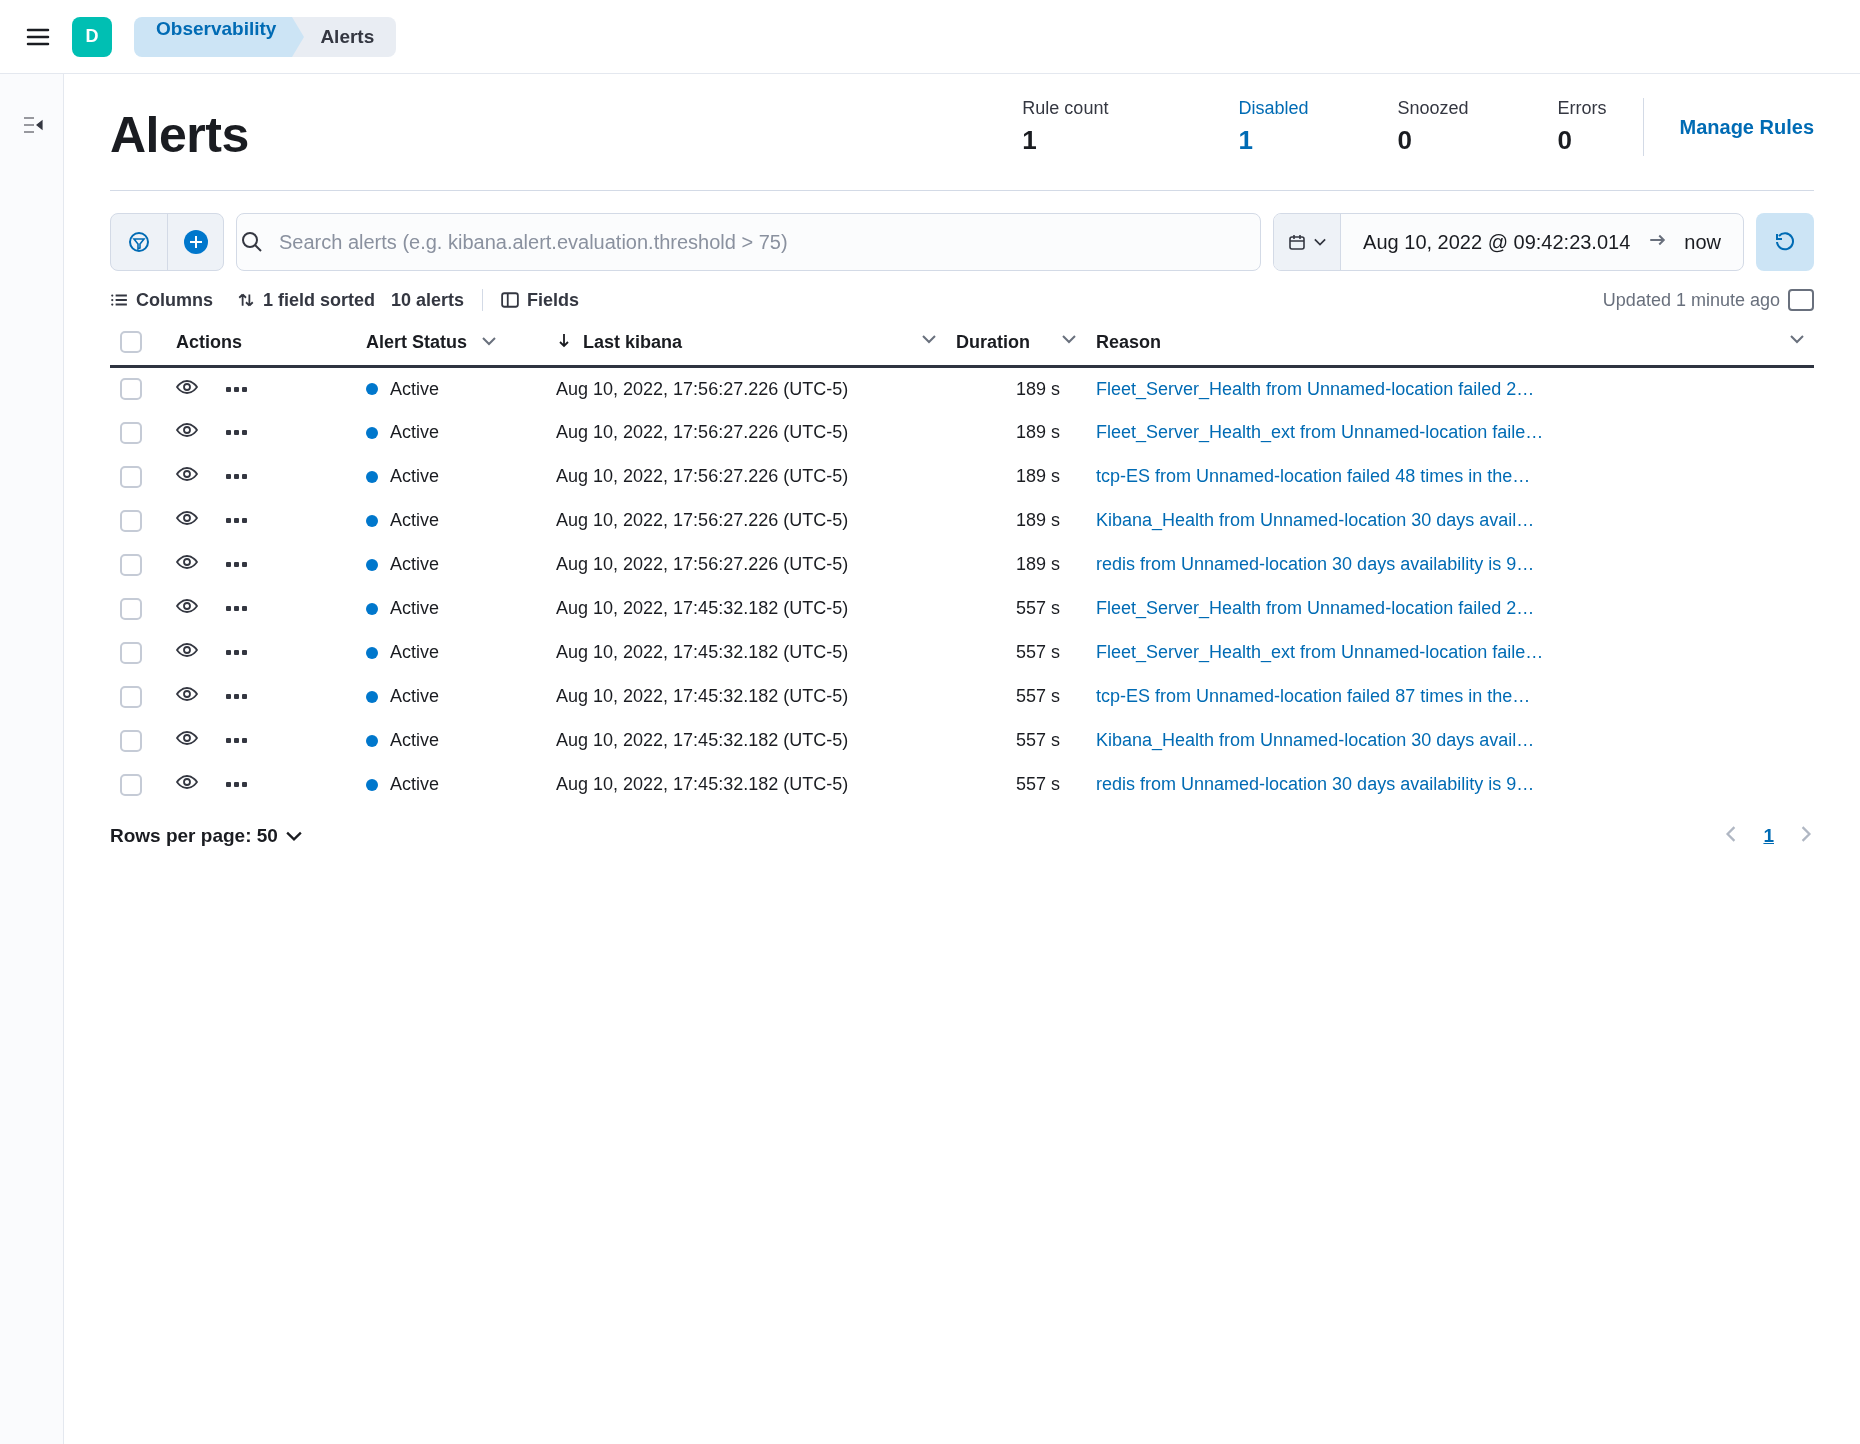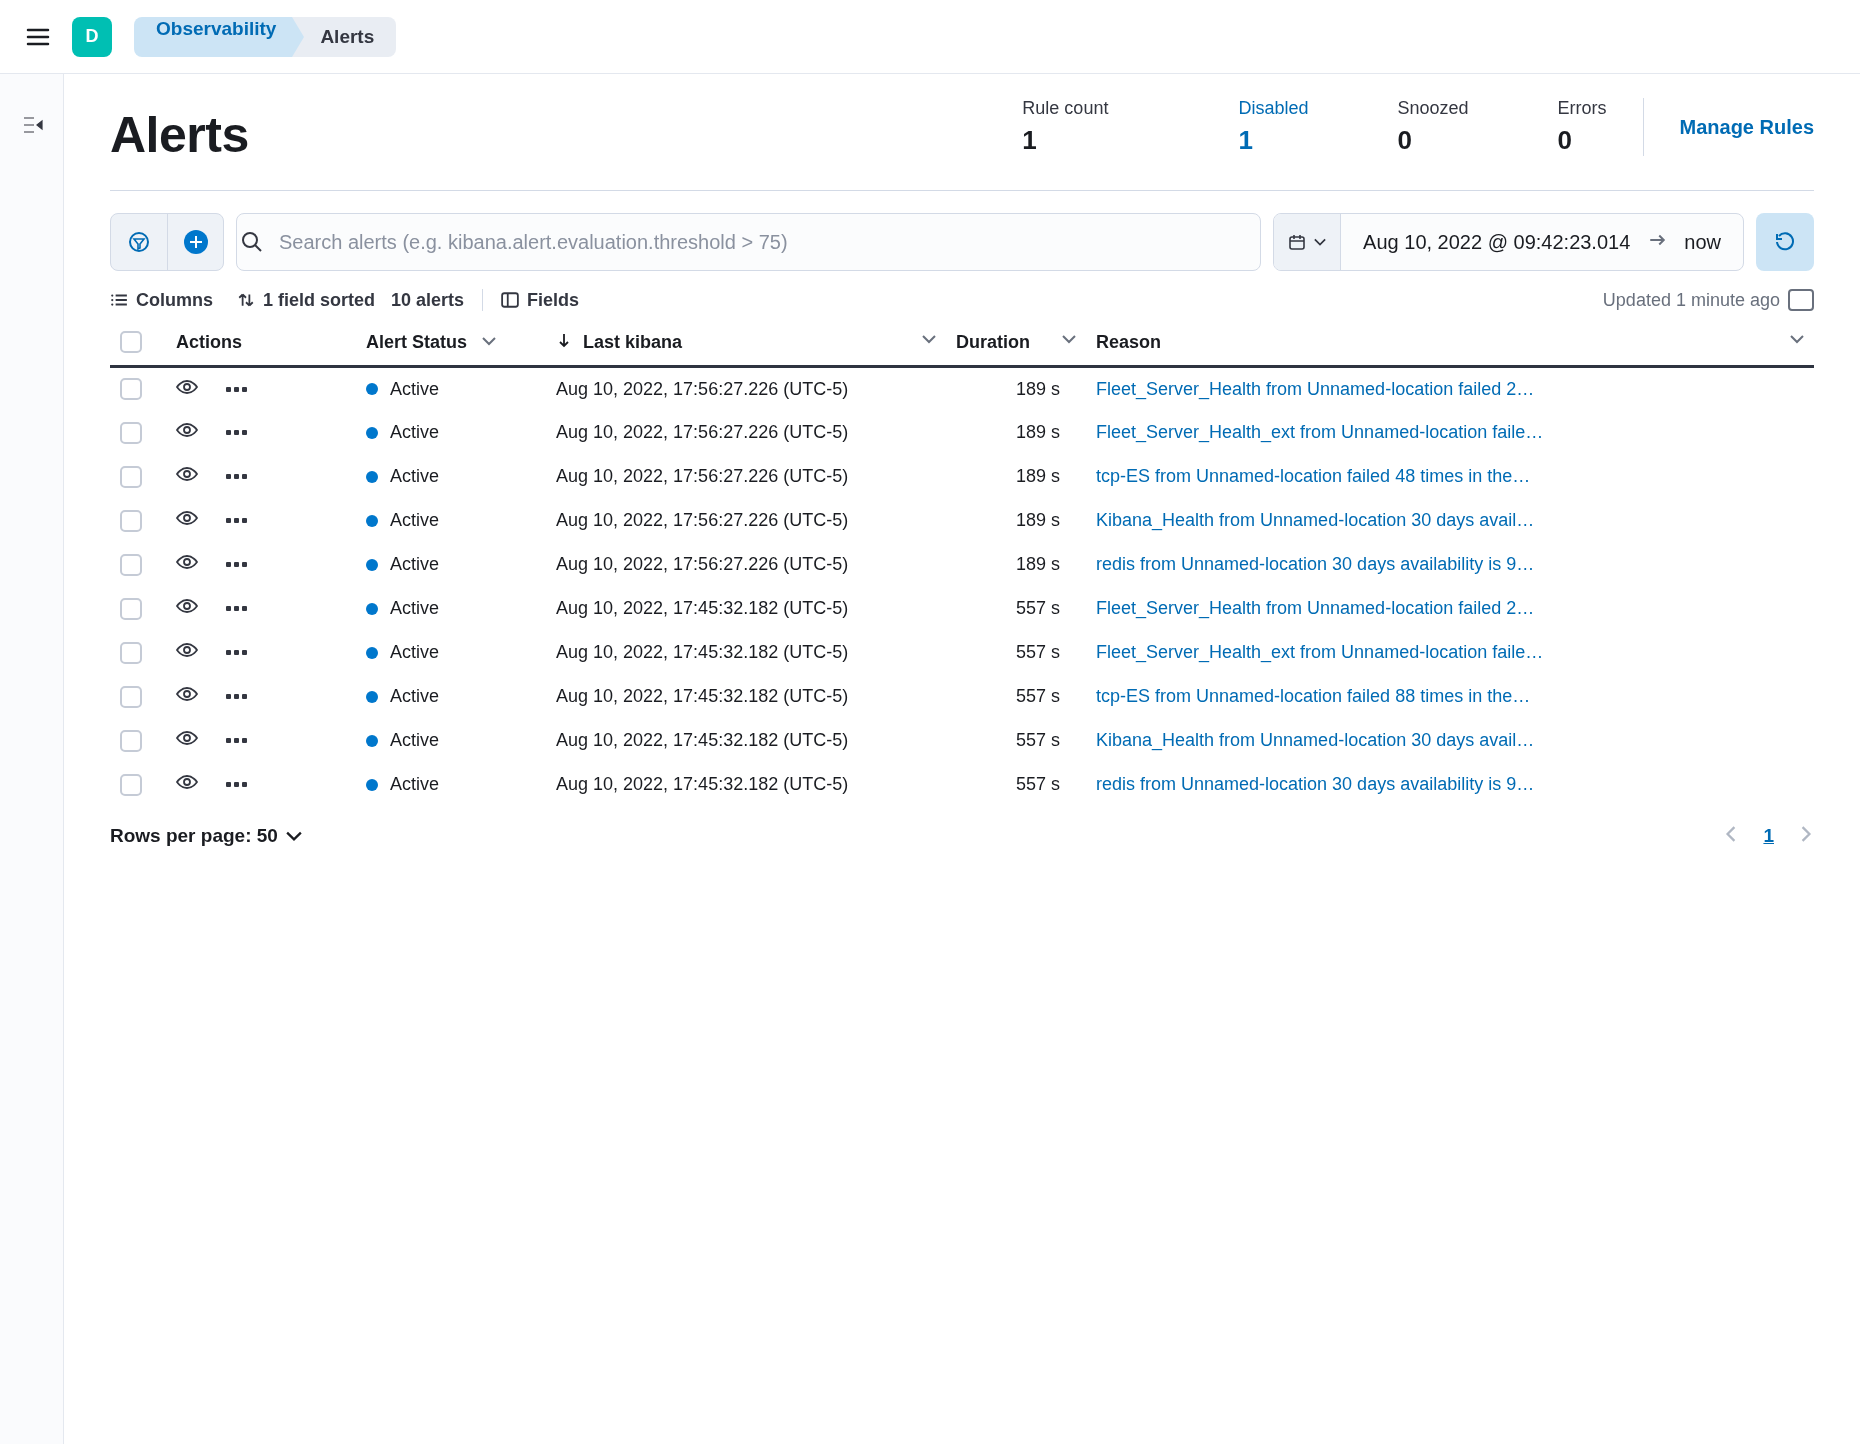--- a/index.html
+++ b/index.html
@@ -702,21 +702,21 @@
       </div>
     </td>
     <td>
               <div class="status-cell">
                 <span class="status-dot"></span>
                 <span>Active</span>
               </div>
             </td>
     <td>Aug 10, 2022, 17:45:32.182 (UTC-5)</td>
     <td class="duration-cell">557 s</td>
-    <td class="reason-cell">tcp-ES from Unnamed-location failed 88 times in the…</td>
+    <td class="reason-cell">tcp-ES from Unnamed-location failed 87 times in the…</td>
   </tr>
           <tr>
     <td>
               <div class="checkbox"></div>
             </td>
     <td>
       <div class="row-actions">
         <span><svg viewBox="0 0 22 16">
                     <use href="#i-eye"></use>
                   </svg></span>

